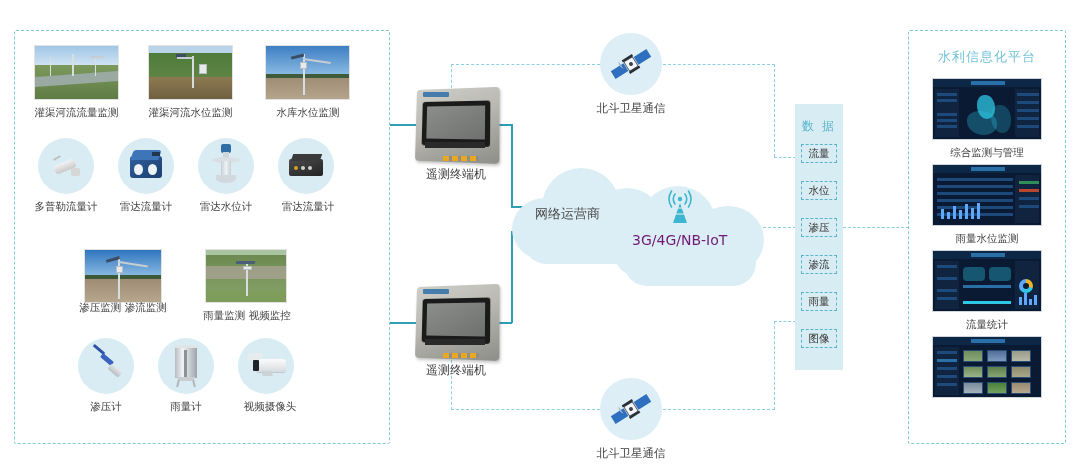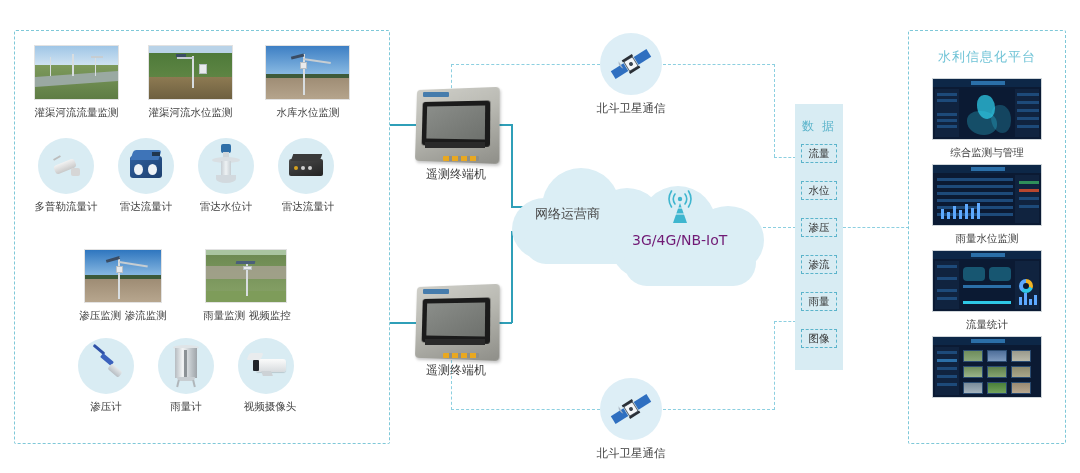--- a/index.html
+++ b/index.html
@@ -287,21 +287,21 @@
 
   <div class="thumb" style="left:84px; top:249px; width:78px; height:54px;">
     <div class="sky" style="height:52%; background:linear-gradient(#2f76bf,#8dbce3);"></div>
     <div class="ground" style="height:48%; background:linear-gradient(#9c8a72,#b7a68e);"></div>
     <div style="position:absolute; left:0; right:0; top:48%; height:8%; background:#3c5938;"></div>
     <div class="pole" style="left:44%; top:14%; width:2px; height:80%;"></div>
     <div class="arm" style="left:45%; top:22%; width:38%; height:2px; transform:rotate(9deg); transform-origin:left;"></div>
     <div class="panelx" style="left:28%; top:15%; width:18%; height:6%; transform:rotate(-16deg);"></div>
     <div class="box" style="left:41%; top:30%; width:9%; height:15%;"></div>
   </div>
-  <div class="cap" style="left:62px; top:309px; width:122px;">渗压监测 渗流监测</div>
+  <div class="cap" style="left:62px; top:301px; width:122px;">渗压监测 渗流监测</div>
 
   <div class="thumb" style="left:205px; top:249px; width:82px; height:54px;">
     <div class="sky" style="height:10%; background:#a9c4a0;"></div>
     <div class="ground" style="height:90%; background:linear-gradient(#6d8a52,#8aa469);"></div>
     <div style="position:absolute; left:0; right:0; top:30%; height:26%; background:#a9a293; opacity:.8;"></div>
     <div style="position:absolute; left:0; right:0; bottom:0; height:22%; background:#7e9c5a;"></div>
     <div class="pole" style="left:50%; top:26%; width:2px; height:62%;"></div>
     <div class="panelx" style="left:38%; top:22%; width:24%; height:6%; background:#4a5f7a; transform:skewX(-12deg);"></div>
     <div class="box" style="left:46%; top:30%; width:12%; height:9%;"></div>
   </div>

